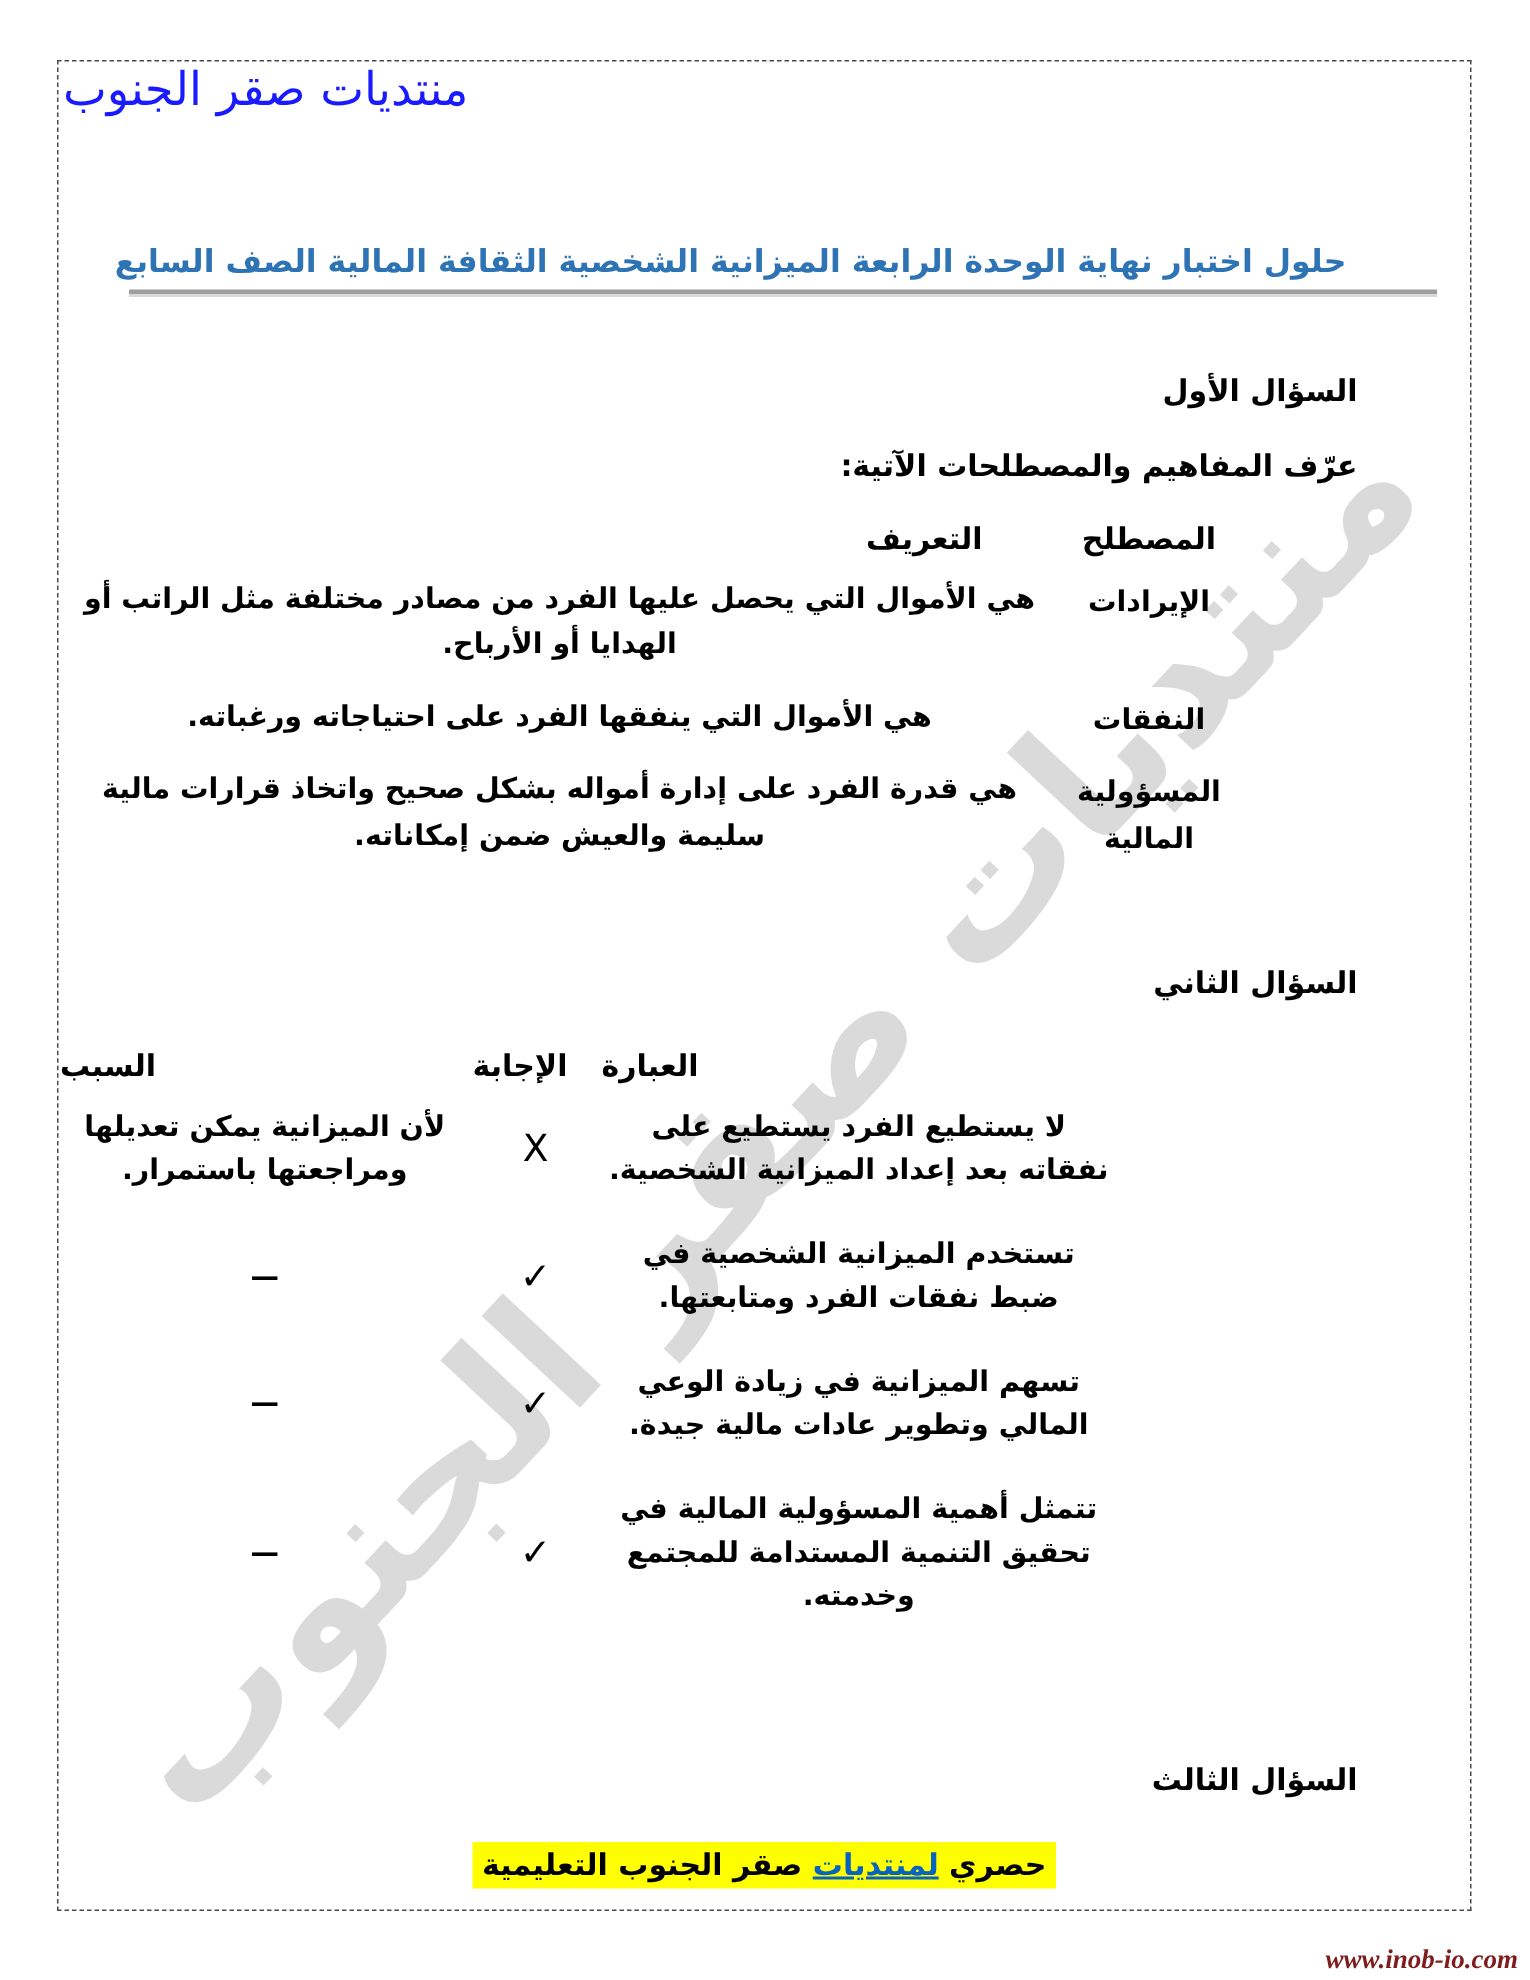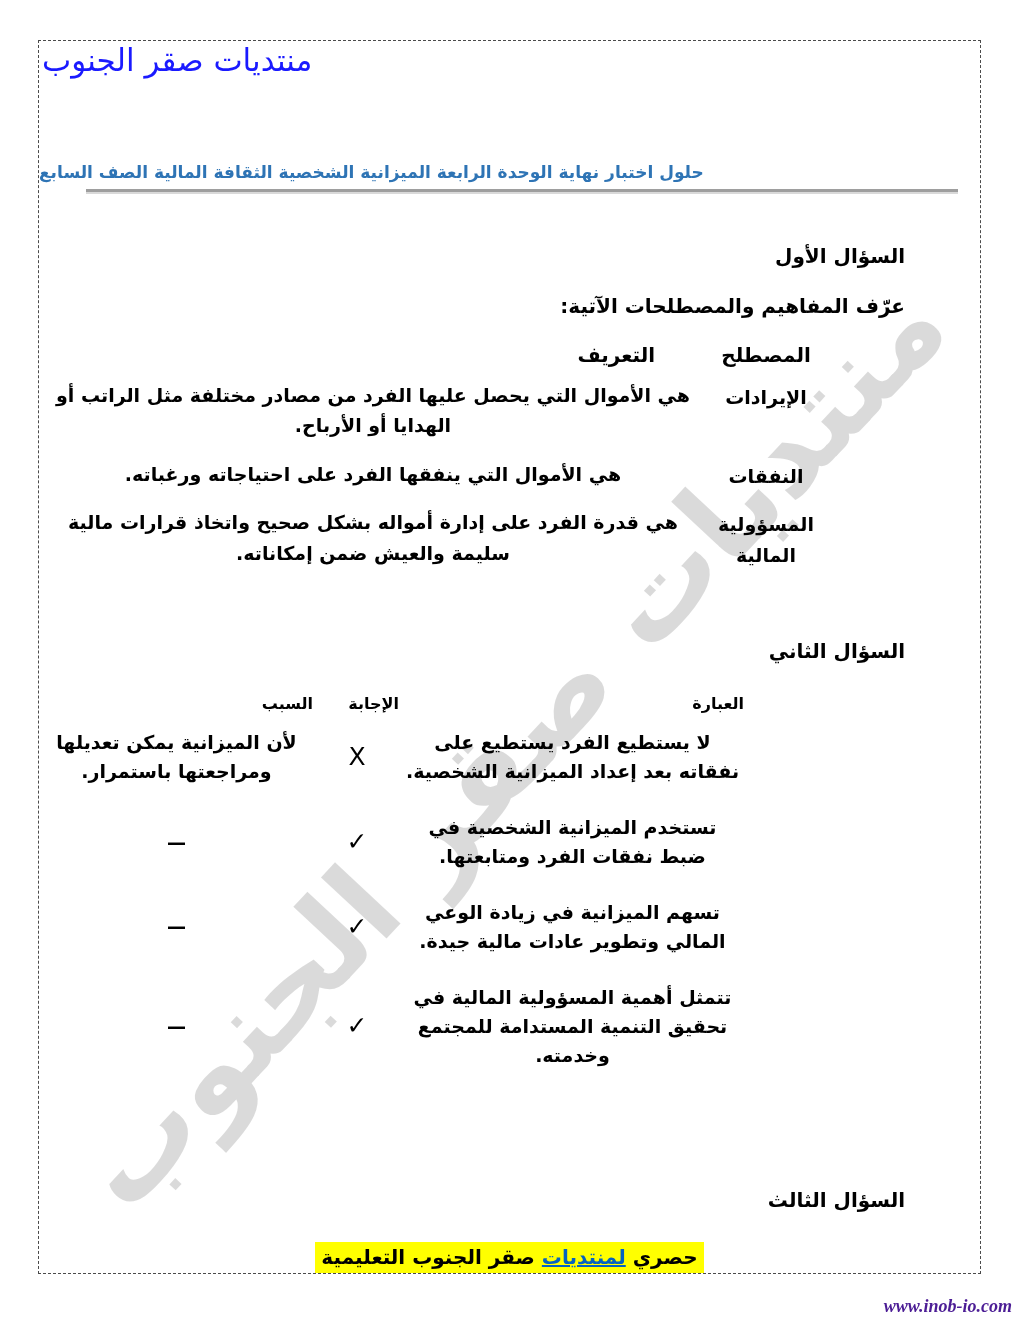--- a/index.html
+++ b/index.html
@@ -21,73 +21,73 @@
     color:#000; opacity:0.14; direction:rtl;
     z-index:0; pointer-events:none;
   }
   .content { position:relative; z-index:1; width:100%; height:100%; }
   .site-name {
     position:absolute; top:0; left:3px;
     font-size:31px; line-height:1.25; color:#1A1AFF; direction:rtl;
   }
   .doc-title {
     padding:121px 45px 0 0; margin:0;
-    direction:rtl; text-align:left;
-    font-size:17px; font-weight:bold; color:#2E74B5;
+    direction:rtl; text-align:center;
+    font-size:21px; font-weight:bold; color:#2E74B5;
   }
   .title-rule {
     height:3px; background:#9e9e9e; border:none;
     border-bottom:2px solid #d9d9d9;
     margin:7px 22px 0 47px;
   }
   .q-heading {
     direction:rtl; text-align:right; padding-right:75px;
     font-size:20px; font-weight:bold; margin:0;
   }
   .q-prompt {
     direction:rtl; padding-right:75px;
     font-size:20px; font-weight:bold; margin:26px 0 0 0;
   }
   #q1-heading { margin-top:50px; }
   #q2-heading { margin-top:62px; }
   #q2-prompt  { font-size:22px; margin-top:28px; }
-  #q3-heading { margin-top:104px; }
+  #q3-heading { margin-top:81px; }
 
   table { border-collapse:collapse; direction:rtl; }
   th, td { font-weight:bold; }
 
   .def-table { margin:24px 75px 0 0; width:786px; }
   .def-table th { font-size:20px; padding-bottom:4px; }
   .def-table .term-col { width:118px; }
   .def-table th.term-h { text-align:center; }
   .def-table th.def-h  { text-align:right; padding-right:52px; }
   .def-table td { font-size:19px; line-height:1.6; }
   .def-table td.term { text-align:center; vertical-align:top; padding-top:11px; }
   .def-table td.def  { text-align:center; padding:9px 8px; }
 
   .tf-table { margin:30px 165px 0 0; width:706px; }
   .tf-table .st-col { width:345px; }
   .tf-table .an-col { width:86px; }
   .tf-table .re-col { width:275px; }
-  .tf-table th { font-size:16px; text-align:right; padding-bottom:2px; }
+  .tf-table th { font-size:20px; text-align:left; padding-bottom:2px; }
   .tf-table td { font-size:19px; text-align:center; line-height:1.55;
                  padding:13px 4px; vertical-align:middle; }
   .tf-table td.answer { font-weight:normal; font-size:25px; }
 
   .footer-line {
     margin-top:33px; text-align:center; direction:rtl;
     font-size:20px; font-weight:bold;
   }
   .highlight { background:#FFFF00; padding:3px 6px 4px 6px; }
   .footer-link { color:#0563C1; text-decoration:underline; cursor:pointer; }
 
   .site-url {
     position:absolute; right:8px; bottom:3px;
     font-family:"Liberation Serif", serif;
-    font-weight:bold; font-style:italic; font-size:18px; color:#4c1d95;
+    font-weight:bold; font-style:italic; font-size:18px; color:#7f1d1d;
   }
 </style>
 </head>
 <body>
 
 <div class="page">
   <div class="watermark">منتديات صقر الجنوب</div>
 
   <div class="content">
     <div class="site-name">منتديات صقر الجنوب</div>

